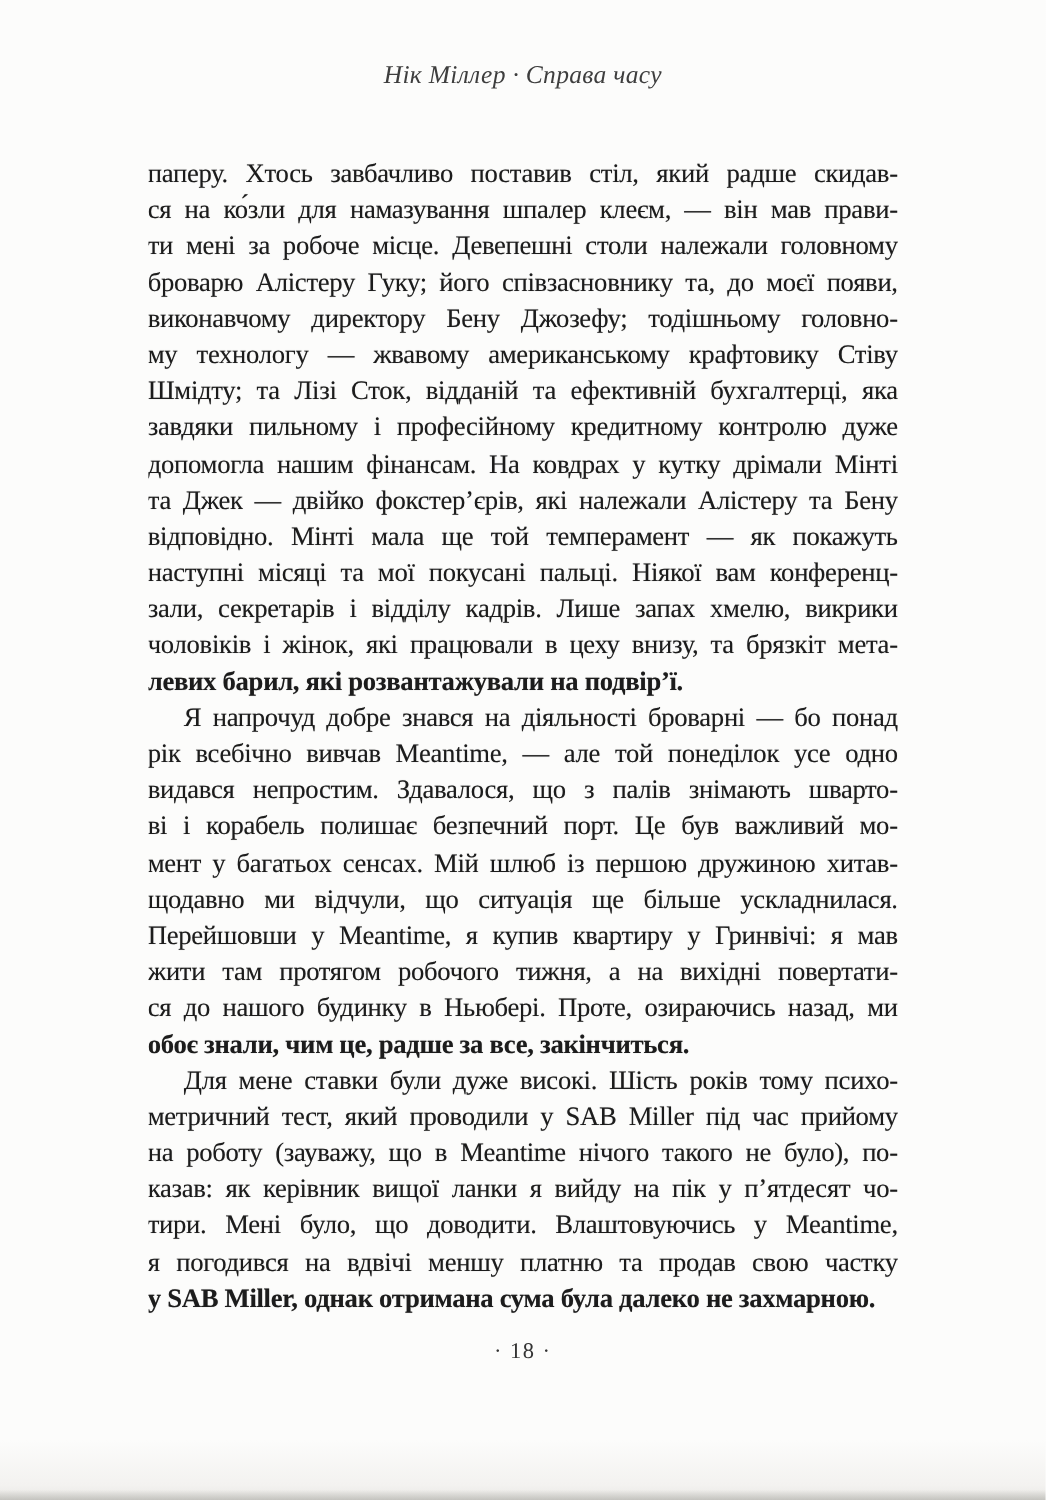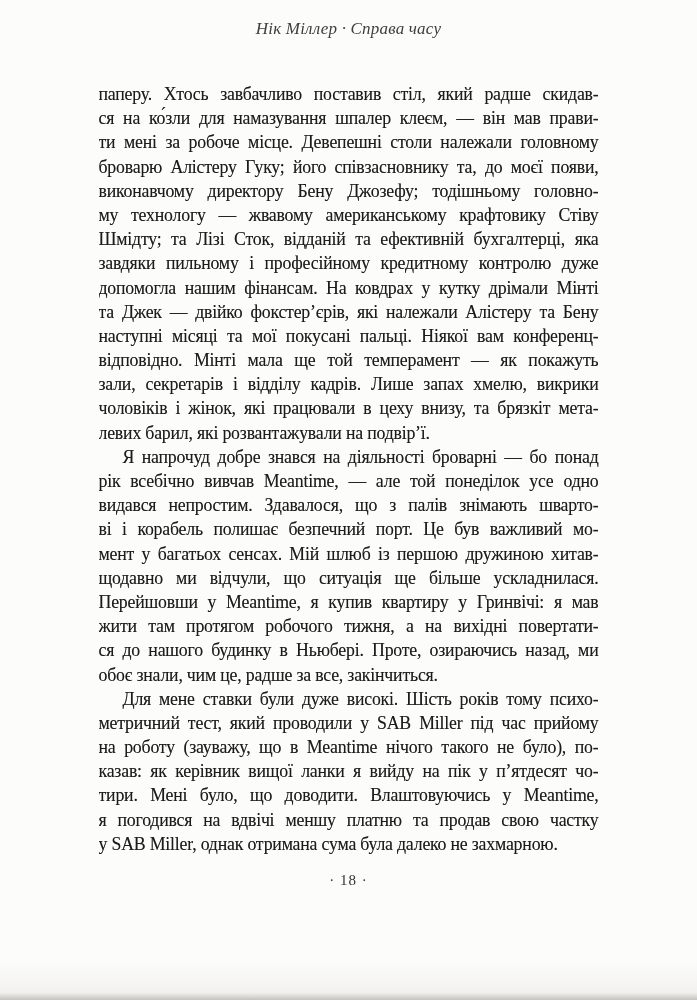--- a/index.html
+++ b/index.html
@@ -8,21 +8,21 @@
     background: #fdfdfc;
     font-family: "Liberation Serif", serif;
     overflow: hidden;
   }
   .page {
     position: relative;
     width: 697px; height: 1000px;
     background: linear-gradient(#fcfcfb 0%, #fcfcfb 96%, #f3f2f0 99%, #e9e8e4 100%);
   }
   .running-header {
-    padding-top: 19px;
+    padding-top: 40px;
     text-align: center;
     font-style: italic;
     font-size: 17px;
     color: #3e3e3e;
     letter-spacing: 0.2px;
   }
   .body-text {
     width: 500px;
     margin: 43px auto 0 auto;
     font-size: 17.8px;
@@ -30,21 +30,21 @@
     letter-spacing: -0.2px;
     color: #1c1c1c;
     text-shadow: 0 0 0.5px rgba(30,30,30,0.45);
   }
   .line {
     height: 24.2px;
     overflow: hidden;
     text-align: justify;
     text-align-last: justify;
   }
-  .line.end { text-align-last: left; }
+  .line.end { text-align-last: left; font-weight: bold; }
   .line.indent { text-indent: 24px; }
   .page-footer {
     margin-top: 16px;
     text-align: center;
     font-size: 15px;
     color: #343434;
     letter-spacing: 1px;
   }
   .scan-shadow {
     position: absolute;
@@ -64,22 +64,22 @@
       <div class="line">паперу. Хтось завбачливо поставив стіл, який радше скидав-</div>
       <div class="line">ся на ко́зли для намазування шпалер клеєм, — він мав прави-</div>
       <div class="line">ти мені за робоче місце. Девепешні столи належали головному</div>
       <div class="line">броварю Алістеру Гуку; його співзасновнику та, до моєї появи,</div>
       <div class="line">виконавчому директору Бену Джозефу; тодішньому головно-</div>
       <div class="line">му технологу — жвавому американському крафтовику Стіву</div>
       <div class="line">Шмідту; та Лізі Сток, відданій та ефективній бухгалтерці, яка</div>
       <div class="line">завдяки пильному і професійному кредитному контролю дуже</div>
       <div class="line">допомогла нашим фінансам. На ковдрах у кутку дрімали Мінті</div>
       <div class="line">та Джек — двійко фокстер’єрів, які належали Алістеру та Бену</div>
+      <div class="line">відповідно. Мінті мала ще той темперамент — як покажуть</div>
       <div class="line">наступні місяці та мої покусані пальці. Ніякої вам конференц-</div>
-      <div class="line">відповідно. Мінті мала ще той темперамент — як покажуть</div>
       <div class="line">зали, секретарів і відділу кадрів. Лише запах хмелю, викрики</div>
       <div class="line">чоловіків і жінок, які працювали в цеху внизу, та брязкіт мета-</div>
       <div class="line end">левих барил, які розвантажували на подвір’ї.</div>
       <div class="line indent">Я напрочуд добре знався на діяльності броварні — бо понад</div>
       <div class="line">рік всебічно вивчав Meantime, — але той понеділок усе одно</div>
       <div class="line">видався непростим. Здавалося, що з палів знімають шварто-</div>
       <div class="line">ві і корабель полишає безпечний порт. Це був важливий мо-</div>
       <div class="line">мент у багатьох сенсах. Мій шлюб із першою дружиною хитав-</div>
       <div class="line">щодавно ми відчули, що ситуація ще більше ускладнилася.</div>
       <div class="line">Перейшовши у Meantime, я купив квартиру у Гринвічі: я мав</div>

